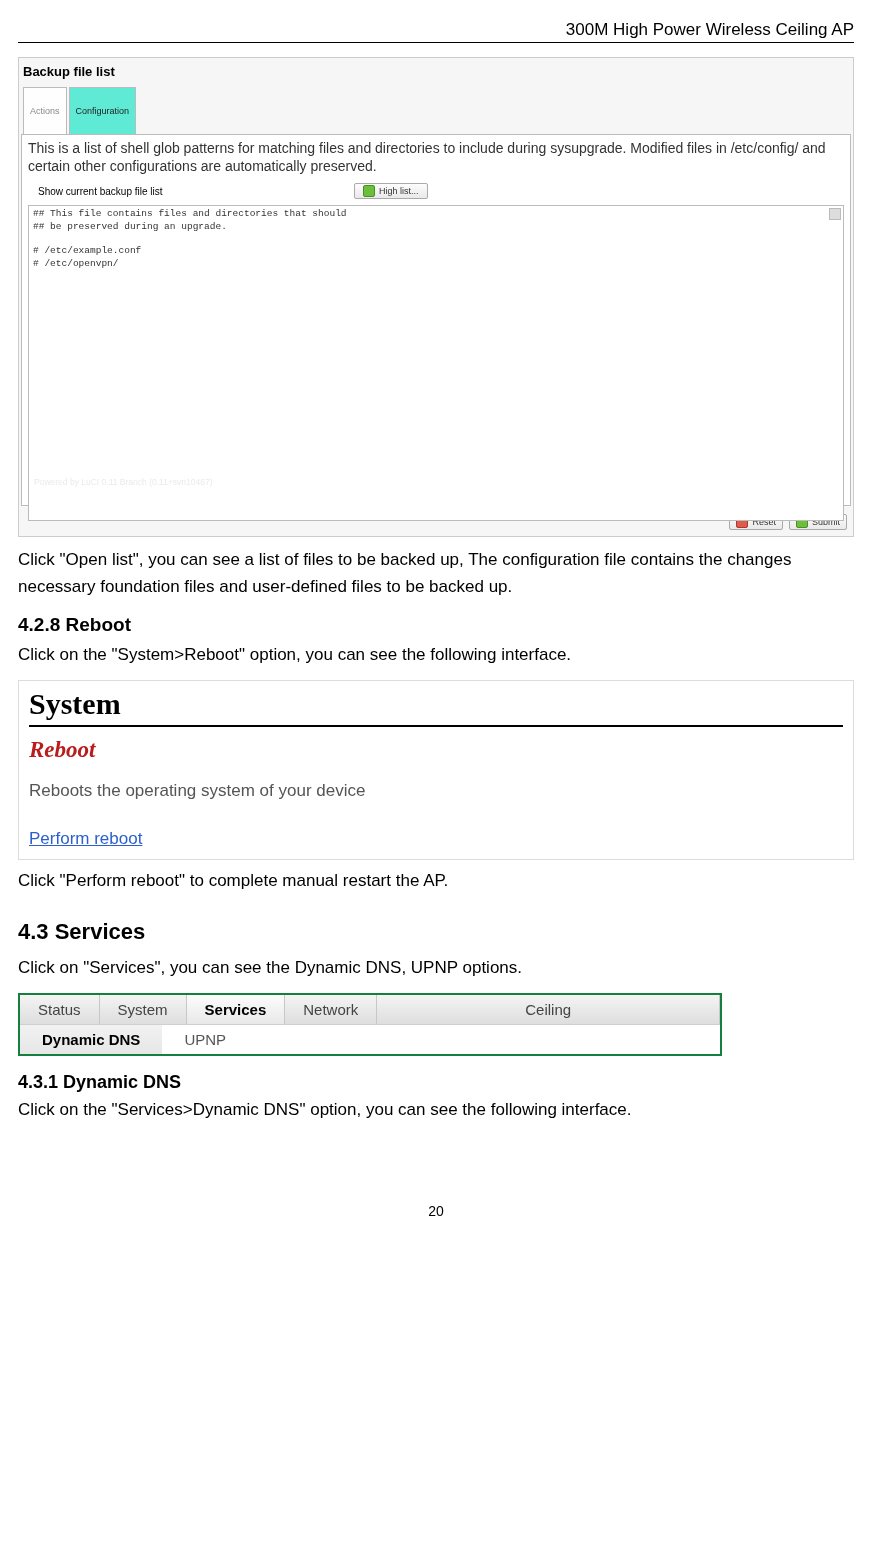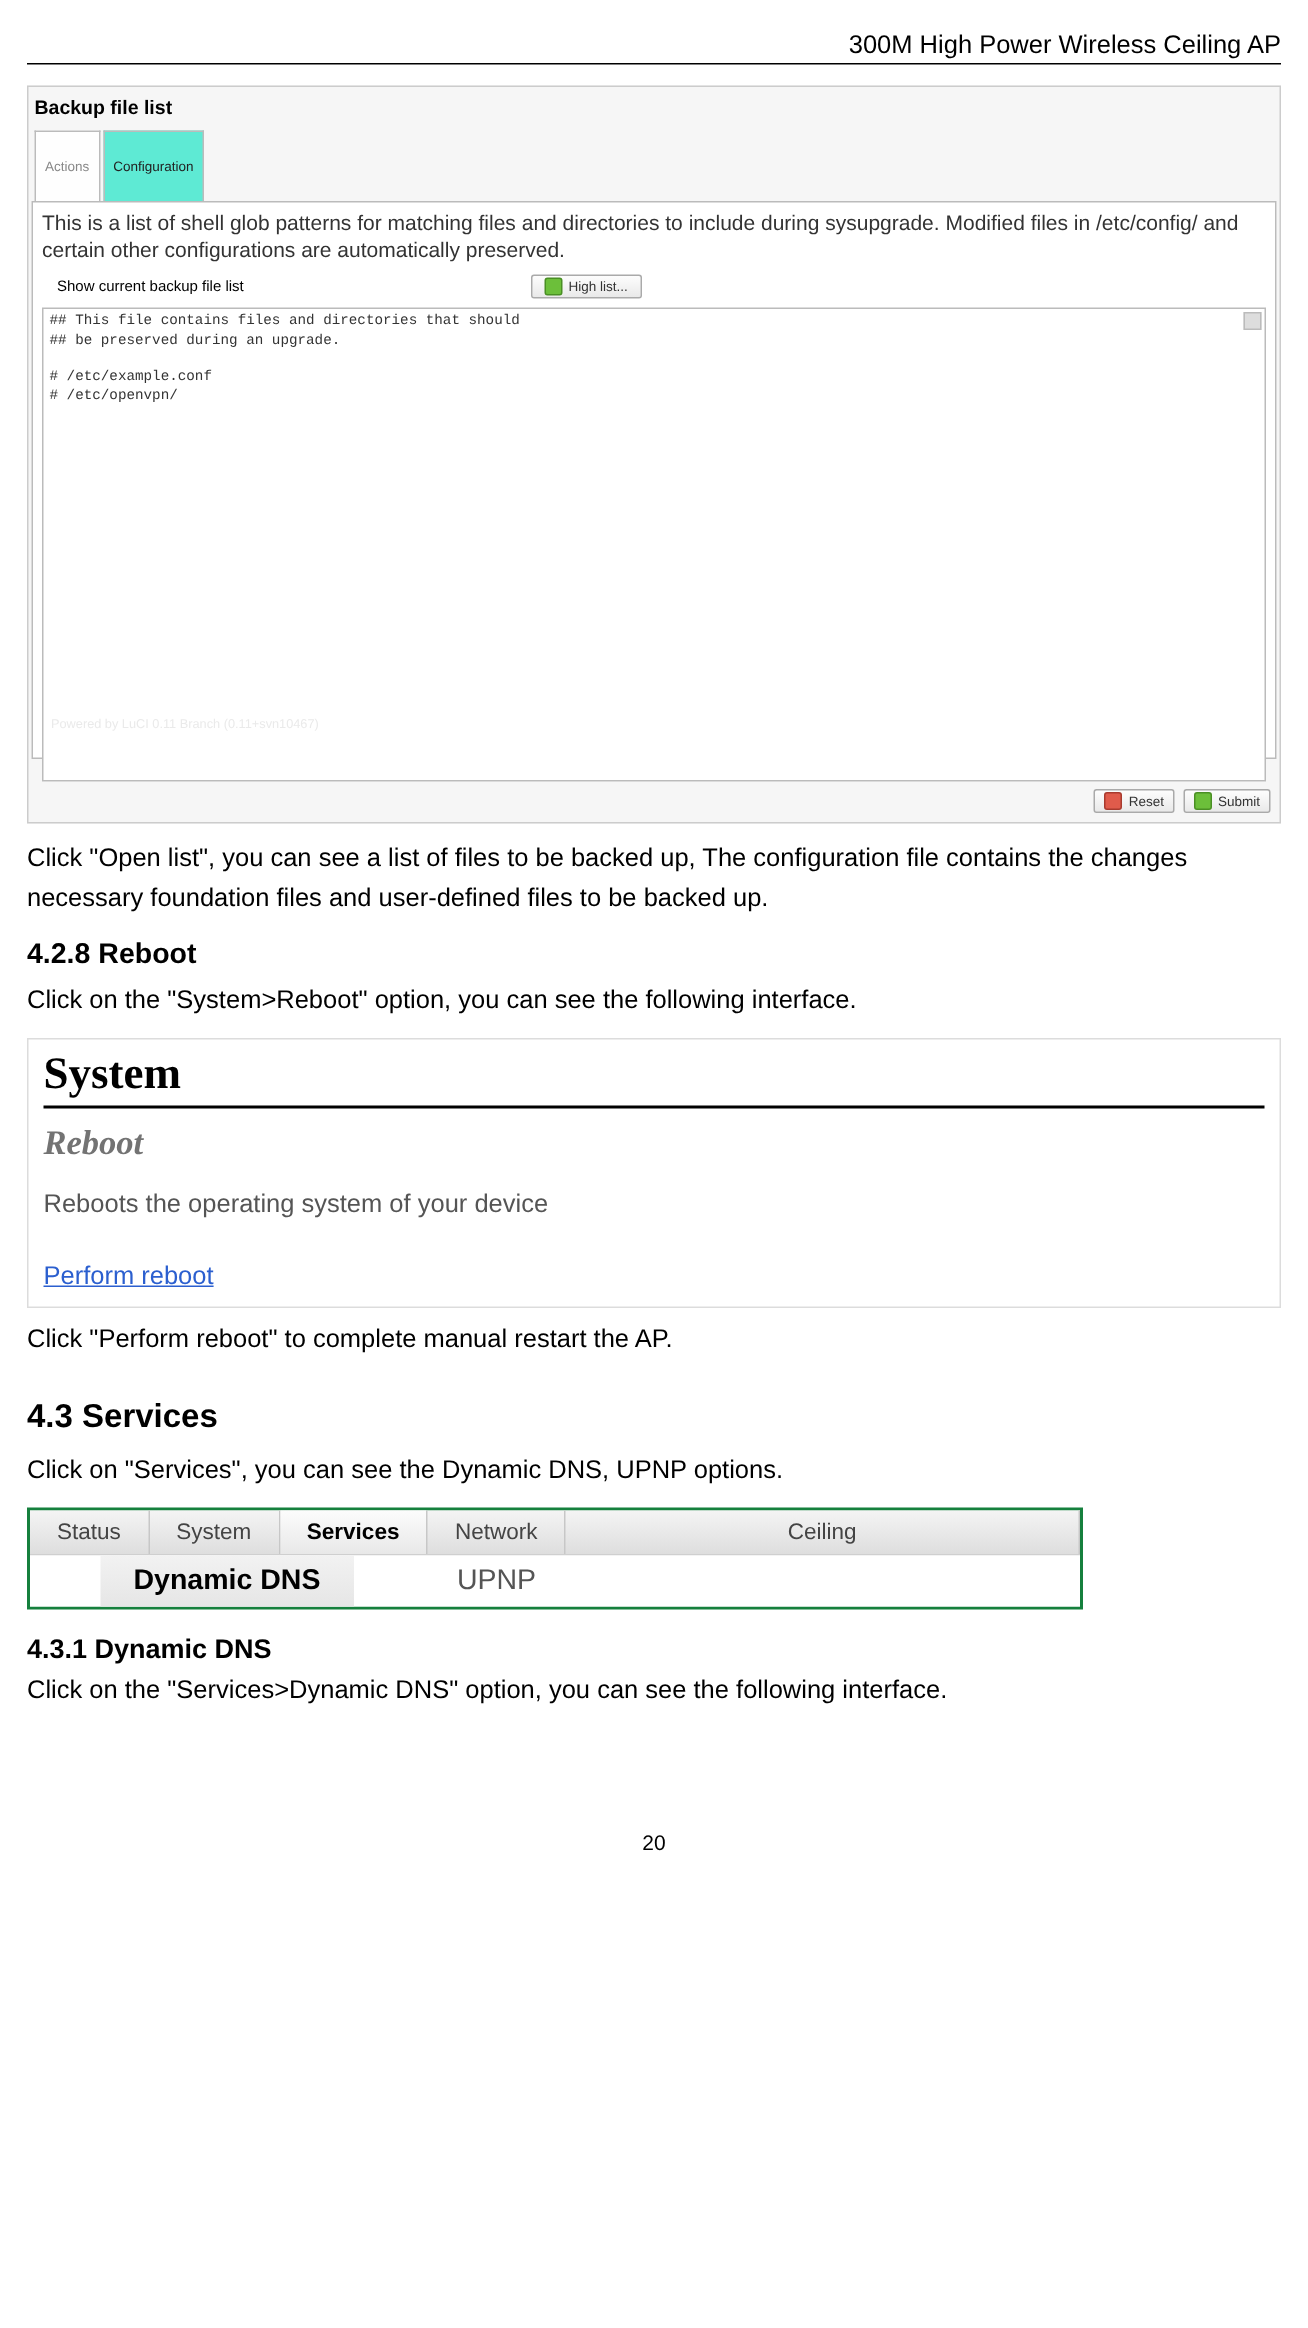--- a/index.html
+++ b/index.html
@@ -114,21 +114,21 @@
     font-size: 8.5px;
     color: #eaeaea;
     margin: -36px 0 0 6px;
     position: relative;
     top: -8px;
   }
   .footer-btns {
     display: flex;
     justify-content: flex-end;
     gap: 6px;
-    margin-top: 20px;
+    margin-top: 8px;
     padding-right: 4px;
   }
   .small-btn {
     display:inline-flex; align-items:center; gap:4px;
     border:1px solid #aaa;
     background:linear-gradient(#fdfdfd,#e9e9e9);
     padding:1px 6px;
     border-radius:2px;
     font-size:9px;
     color:#333;
@@ -167,21 +167,21 @@
     font-weight: bold;
     border-bottom: 2px solid #000;
     padding-bottom: 4px;
     margin-bottom: 10px;
   }
   .shot2-reboot {
     font-family: Georgia, "Times New Roman", serif;
     font-style: italic;
     font-weight: bold;
     font-size: 23px;
-    color: #737373;
+    color: #b91c1c;
     margin-bottom: 18px;
   }
   .shot2-desc {
     font-size: 17px;
     color: #555;
     margin-bottom: 28px;
   }
   .shot2-link {
     color: #2b5fcf;
     font-size: 17px;
@@ -211,23 +211,22 @@
     font-weight:bold;
     background: linear-gradient(#fcfcfc,#e8e8e8);
     color:#000;
   }
   .sub-row {
     display:flex;
     background:#fff;
   }
   .sub-item {
     padding:6px 22px;
-    font-size:19px;
+    font-size:15px;
     color:#555;
-    margin-left:47px;
   }
   .sub-item.active {
     font-weight:bold;
     color:#000;
     background: linear-gradient(#f2f2f2,#e6e6e6);
   }
   .page-number {
     text-align:center;
     font-size:14px;
     margin-top:80px;

